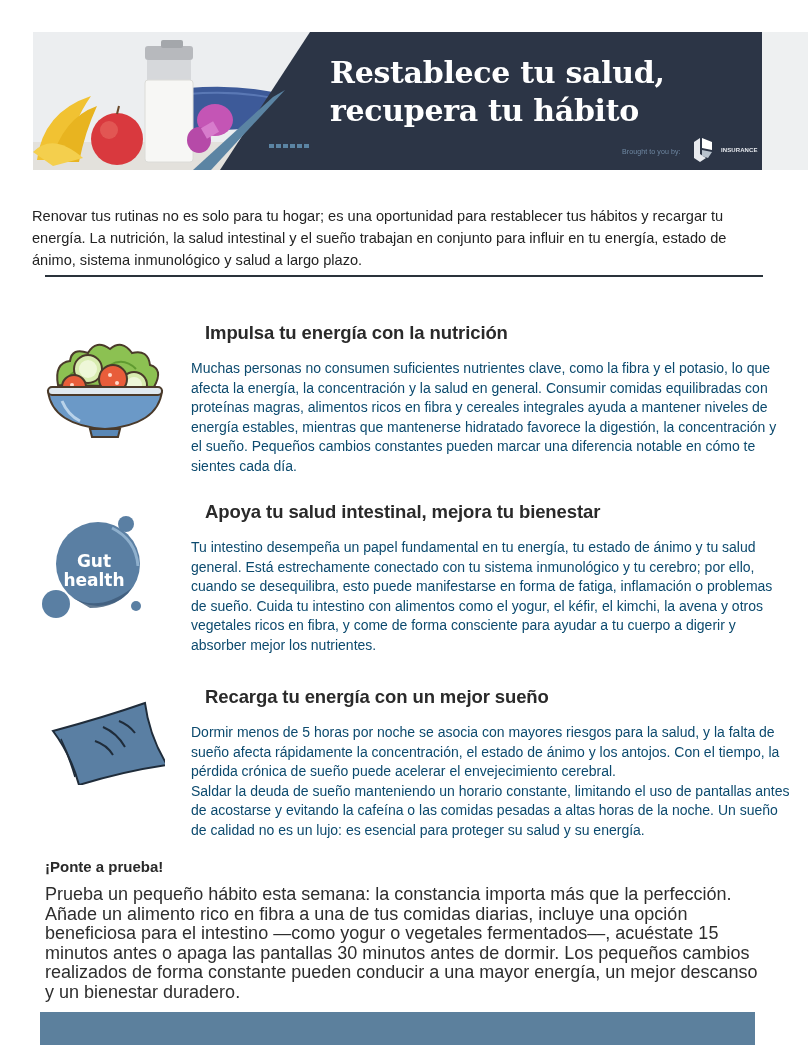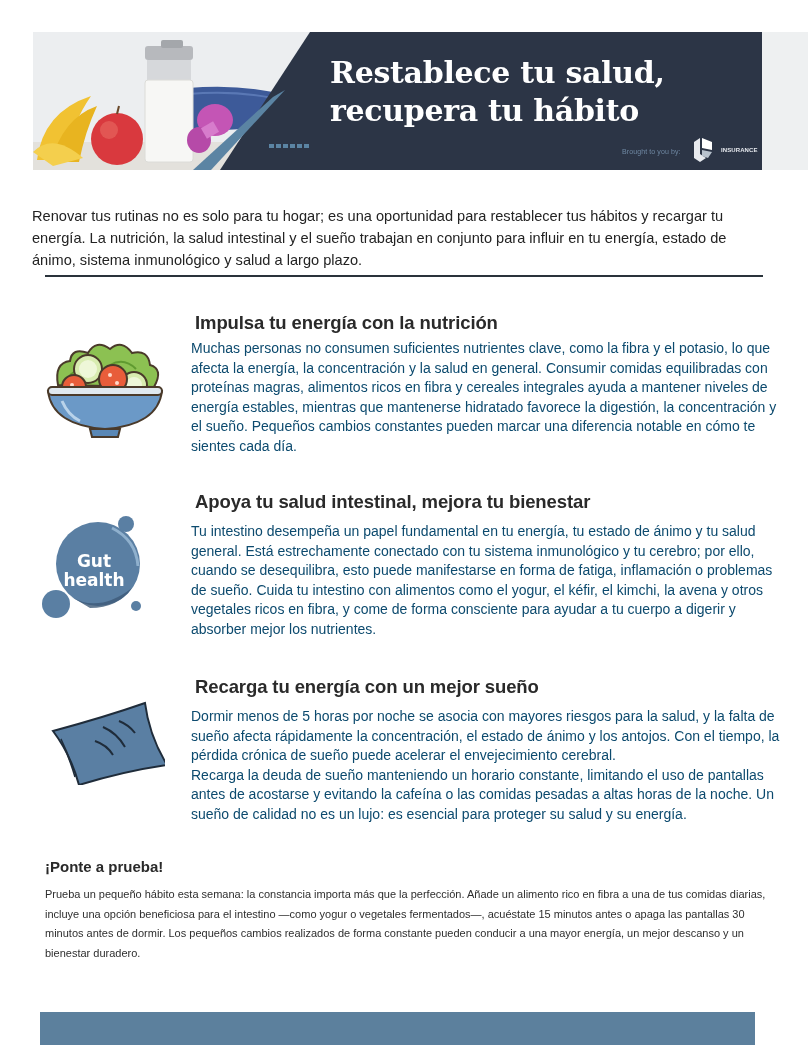--- a/index.html
+++ b/index.html
@@ -19,35 +19,35 @@
   .banner .brought { position: absolute; left: 589px; top: 116px; font-size: 7px; color: #6f88a3; letter-spacing: 0.1px; }
   .banner .logo { position: absolute; left: 657px; top: 104px; width: 28px; height: 28px; }
   .banner .logo-text { position: absolute; left: 688px; top: 115px; font-size: 6px; font-weight: bold; color: #e6e9ee; letter-spacing: 0.1px; }
 
   
   .intro { position: absolute; left: 32px; top: 190px; width: 720px; font-size: 14.6px; line-height: 22px; color: #232323; }
   .divider { position: absolute; left: 45px; top: 275px; width: 718px; height: 2px; background: #2a333b; }
 
   
   .section { position: absolute; left: 191px; width: 600px; }
-  .section h2 { margin: 4px; font-size: 18.5px; font-weight: bold; color: #2a2a2a; line-height: 24px; letter-spacing: -0.1px; }
+  .section h2 { margin: 14px; font-size: 18.5px; font-weight: bold; color: #2a2a2a; line-height: 24px; letter-spacing: -0.1px; }
   .section p { margin: 0; font-size: 14px; line-height: 19.5px; color: #0c4a6e; }
   .s1 { top: 307px; } .s1 p { margin-top: 2px; }
   .s2 { top: 486px; } .s2 p { margin-top: 8px; }
   .s3 { top: 671px; } .s3 p { margin-top: 8px; }
 
   .icon { position: absolute; }
   .icon-salad { left: 40px; top: 325px; width: 130px; height: 115px; }
   .icon-gut   { left: 38px; top: 510px; width: 118px; height: 112px; }
   .icon-pillow{ left: 45px; top: 695px; width: 120px; height: 90px; }
 
   
   .challenge { position: absolute; left: 45px; top: 855px; width: 725px; }
   .challenge h2 { margin: 0; font-size: 15px; font-weight: bold; color: #2a2a2a; line-height: 24px; }
-  .challenge p { margin: 6px 0 0 0; font-size: 11px; line-height: 19.6px; color: #2e2e2e; }
+  .challenge p { margin: 6px 0 0 0; font-size: 18px; line-height: 19.6px; color: #2e2e2e; }
 
   
   .footer-bar { position: absolute; left: 40px; top: 1012px; width: 715px; height: 33px; background: #5c809d; }
 </style>
 </head>
 <body>
 
 <div class="banner">
   <svg class="photo" viewBox="0 0 300 138" width="300" height="138">
     <rect x="0" y="0" width="300" height="138" fill="#eceef0"></rect>
@@ -148,21 +148,21 @@
 <svg class="icon icon-pillow" viewBox="0 0 120 90">
   <path d="M8 36 Q60 22 100 8 Q104 40 122 70 Q80 76 34 90 Q26 60 8 36 Z" fill="#5a7fa3" stroke="#1f2c3a" stroke-width="2"></path>
   <path d="M16 44 Q24 60 30 82 Q24 62 16 44 Z" fill="#f2dcbc" stroke="#1f2c3a" stroke-width="1.5"></path>
   <path d="M58 32 Q72 38 80 52" stroke="#1f2c3a" stroke-width="2" fill="none"></path>
   <path d="M50 46 Q62 50 68 60" stroke="#1f2c3a" stroke-width="2" fill="none"></path>
   <path d="M74 26 Q84 30 90 38" stroke="#1f2c3a" stroke-width="2" fill="none"></path>
 </svg>
 <div class="section s3">
   <h2>Recarga tu energía con un mejor sueño</h2>
   <p>Dormir menos de 5 horas por noche se asocia con mayores riesgos para la salud, y la falta de sueño afecta rápidamente la concentración, el estado de ánimo y los antojos. Con el tiempo, la pérdida crónica de sueño puede acelerar el envejecimiento cerebral.</p>
-  <p style="margin-top:0">Recarga la deuda de sueño manteniendo un horario constante, limitando el uso de pantallas antes de acostarse y evitando la cafeína o las comidas pesadas a altas horas de la noche. Un sueño de calidad no es un lujo: es esencial para proteger su salud y su energía.</p>
+  <p style="margin-top:0">Saldar la deuda de sueño manteniendo un horario constante, limitando el uso de pantallas antes de acostarse y evitando la cafeína o las comidas pesadas a altas horas de la noche. Un sueño de calidad no es un lujo: es esencial para proteger su salud y su energía.</p>
 </div>
 
 <div class="challenge">
   <h2>¡Ponte a prueba!</h2>
   <p>Prueba un pequeño hábito esta semana: la constancia importa más que la perfección. Añade un alimento rico en fibra a una de tus comidas diarias, incluye una opción beneficiosa para el intestino —como yogur o vegetales fermentados—, acuéstate 15 minutos antes o apaga las pantallas 30 minutos antes de dormir. Los pequeños cambios realizados de forma constante pueden conducir a una mayor energía, un mejor descanso y un bienestar duradero.</p>
 </div>
 
 <div class="footer-bar"></div>
 
 </body></html>

